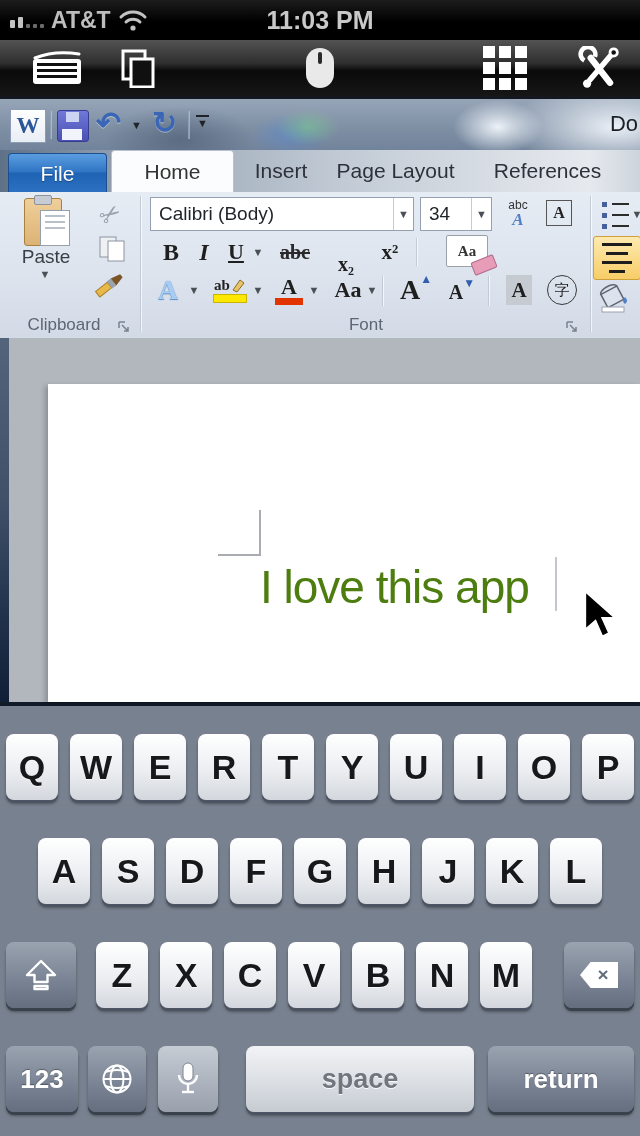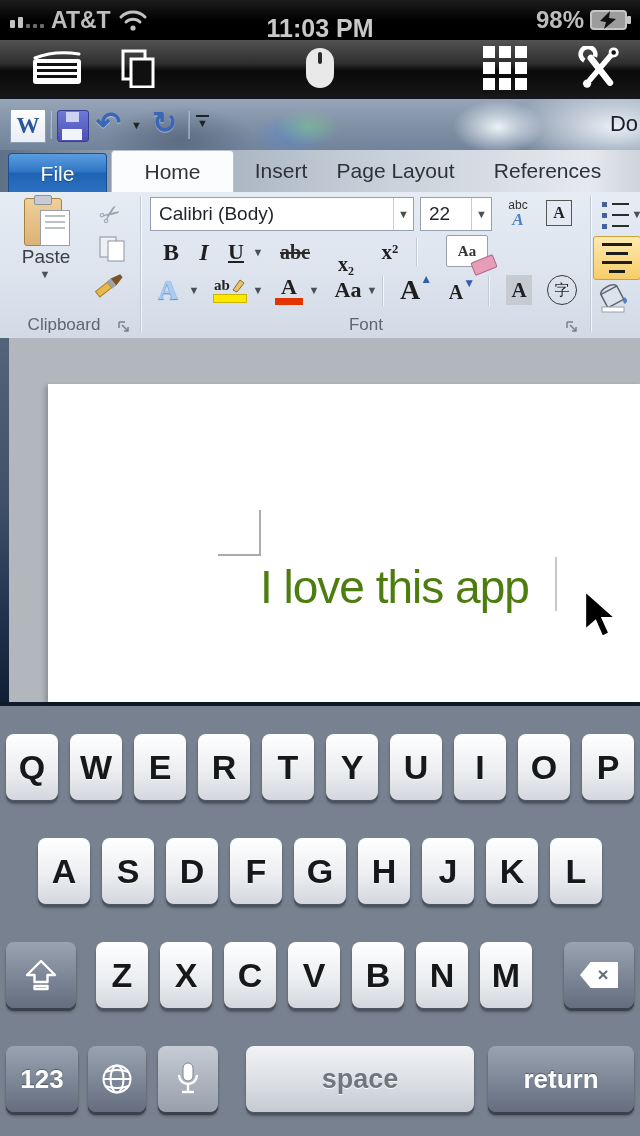--- a/index.html
+++ b/index.html
@@ -9,21 +9,21 @@
 
   
   .statusbar{position:absolute;left:0;top:0;width:640px;height:40px;
     background:linear-gradient(180deg,#1c1c1c 0%,#000 55%,#000 100%);
     color:#b4b4b4;font-weight:bold;}
   .sb-left{position:absolute;left:10px;top:0;height:40px;display:flex;align-items:center;gap:7px;}
   .sig{display:flex;align-items:flex-end;gap:3px;height:16px;}
   .sig .bar{width:5px;background:#c2c2c2;border-radius:1px;}
   .sig .dot{width:4px;height:4px;background:#6a6a6a;border-radius:1px;}
   .carrier{font-size:23px;letter-spacing:0;color:#bdbdbd;}
-  .sb-time{position:absolute;left:0;right:0;top:14px;text-align:center;font-size:25px;color:#c9c9c9;}
+  .sb-time{position:absolute;left:0;right:0;top:6px;text-align:center;font-size:25px;color:#c9c9c9;}
   .sb-right{position:absolute;right:8px;top:0;height:40px;display:flex;align-items:center;gap:6px;}
   .batt-pct{font-size:24px;color:#bdbdbd;}
 
   
   .apptoolbar{position:absolute;left:0;top:40px;width:640px;height:56px;
     background:linear-gradient(180deg,#535353 0%,#2e2e2e 42%,#0a0a0a 55%,#161616 100%);
     border-bottom:1px solid #000;}
   .tbtn{position:absolute;top:0;height:56px;display:flex;align-items:center;justify-content:center;}
   .fnbox{border:3px solid #fff;padding:1px;border-radius:2px;}
   .fnbox .inner{border:2px solid #fff;border-radius:1px;padding:1px 5px;color:#fff;font-weight:bold;font-size:20px;}
@@ -139,28 +139,20 @@
       <span class="carrier">AT&amp;T</span>
       <svg width="30" height="24" viewBox="0 0 30 24">
         <g fill="none" stroke="#c2c2c2" stroke-width="3" stroke-linecap="round">
           <path d="M3 9 a17 17 0 0 1 24 0"></path>
           <path d="M8 14 a10 10 0 0 1 14 0"></path>
         </g>
         <circle cx="15" cy="20" r="2.6" fill="#c2c2c2"></circle>
       </svg>
     </div>
     <div class="sb-time">11:03 PM</div>
-    <div class="sb-right">
-      <span class="batt-pct">98%</span>
-      <svg width="42" height="24" viewBox="0 0 42 24">
-        <rect x="1" y="3" width="35" height="18" rx="3" fill="#9c9c9c" stroke="#c6c6c6" stroke-width="2"></rect>
-        <rect x="37" y="8" width="4" height="8" rx="1" fill="#c6c6c6"></rect>
-        <polygon points="20,3 10,13 16,14 14,21 26,11 19,10" fill="#111"></polygon>
-      </svg>
-    </div>
   </div>
 
   <div class="apptoolbar">
     <div class="tbtn" style="left:28px;width:58px;">
       <svg width="52" height="36" viewBox="0 0 52 36">
         <path d="M4 8 q20 -8 44 -4" fill="none" stroke="#fff" stroke-width="3" stroke-linecap="round"></path>
         <rect x="2" y="9" width="48" height="25" rx="3" fill="#fff"></rect>
         <g fill="#111">
           <rect x="6" y="13" width="40" height="3"></rect>
           <rect x="6" y="19" width="40" height="3"></rect>
@@ -271,21 +263,21 @@
         <path d="M1 1 h6 M1 1 v6 M4 4 l6 6 M10 6 v4 h-4" fill="none" stroke="#78818e" stroke-width="1.5"></path>
       </svg>
 
       <div class="vsep" style="left:140px;"></div>
 
       <div class="combo" style="left:150px;top:5px;width:262px;height:32px;">
         <span class="txt">Calibri (Body)</span>
         <span class="arr dd">▼</span>
       </div>
       <div class="combo" style="left:420px;top:5px;width:70px;height:32px;">
-        <span class="txt">22</span>
+        <span class="txt">34</span>
         <span class="arr dd">▼</span>
       </div>
       <div class="rb" style="left:498px;top:3px;width:40px;height:36px;flex-direction:column;line-height:1;">
         <span style="font-size:12px;color:#333;">abc</span>
         <span class="serif" style="font-size:17px;font-weight:bold;font-style:italic;color:#4f7fc4;">A</span>
       </div>
       <div class="rb" style="left:543px;top:5px;width:32px;height:32px;">
         <span class="serif" style="width:24px;height:24px;border:1.5px solid #555;display:flex;align-items:center;justify-content:center;font-size:16px;font-weight:bold;color:#222;">A</span>
       </div>
 

